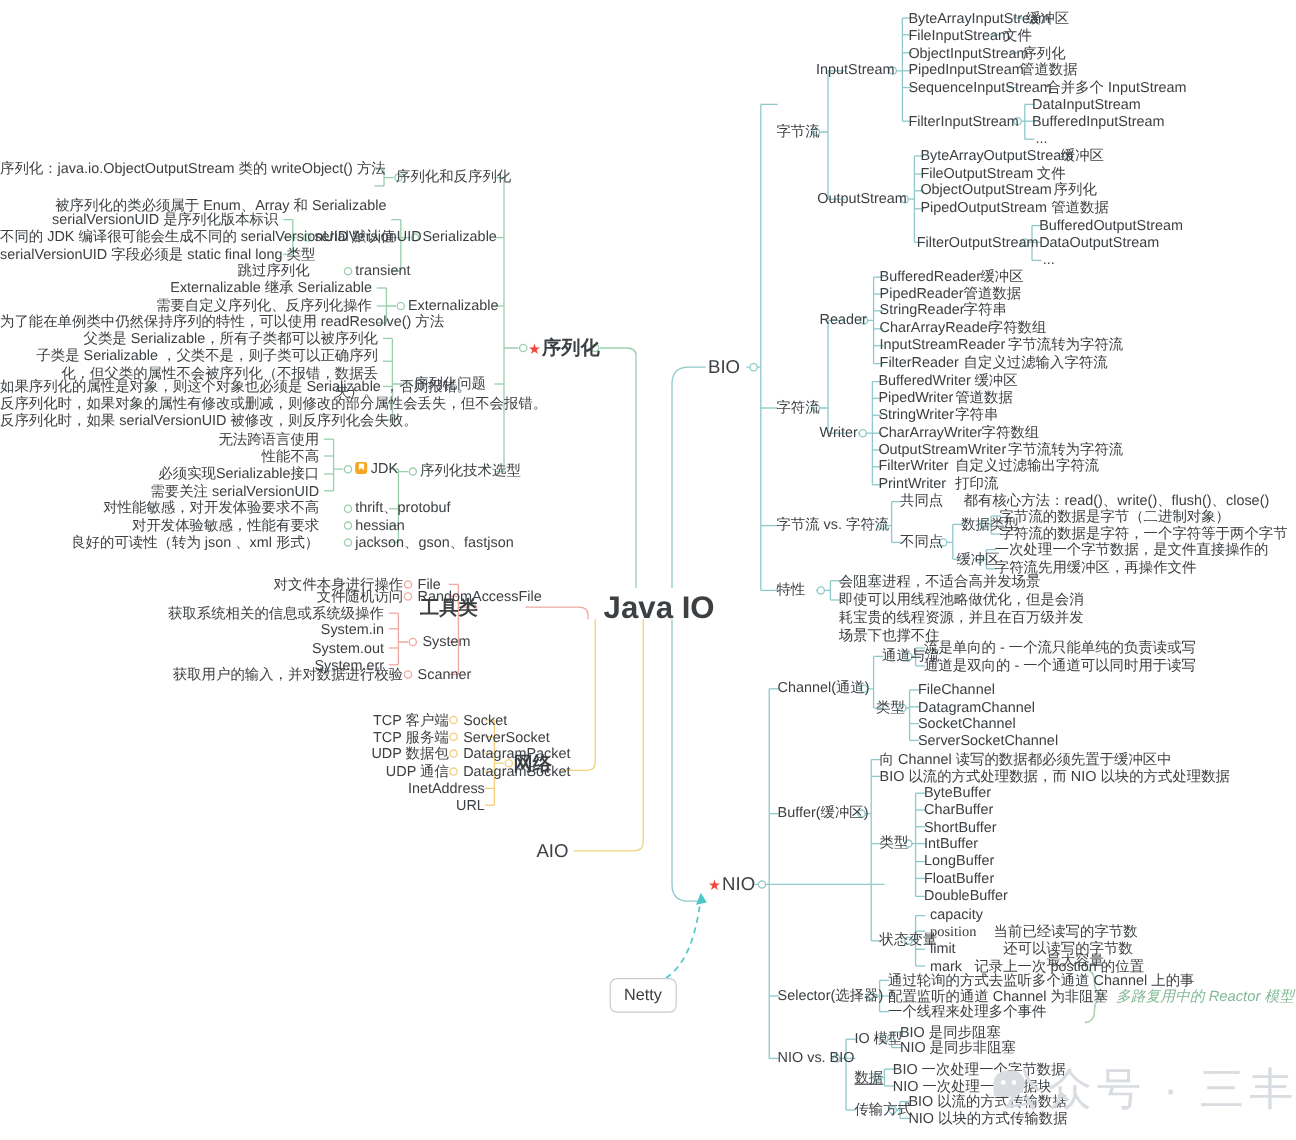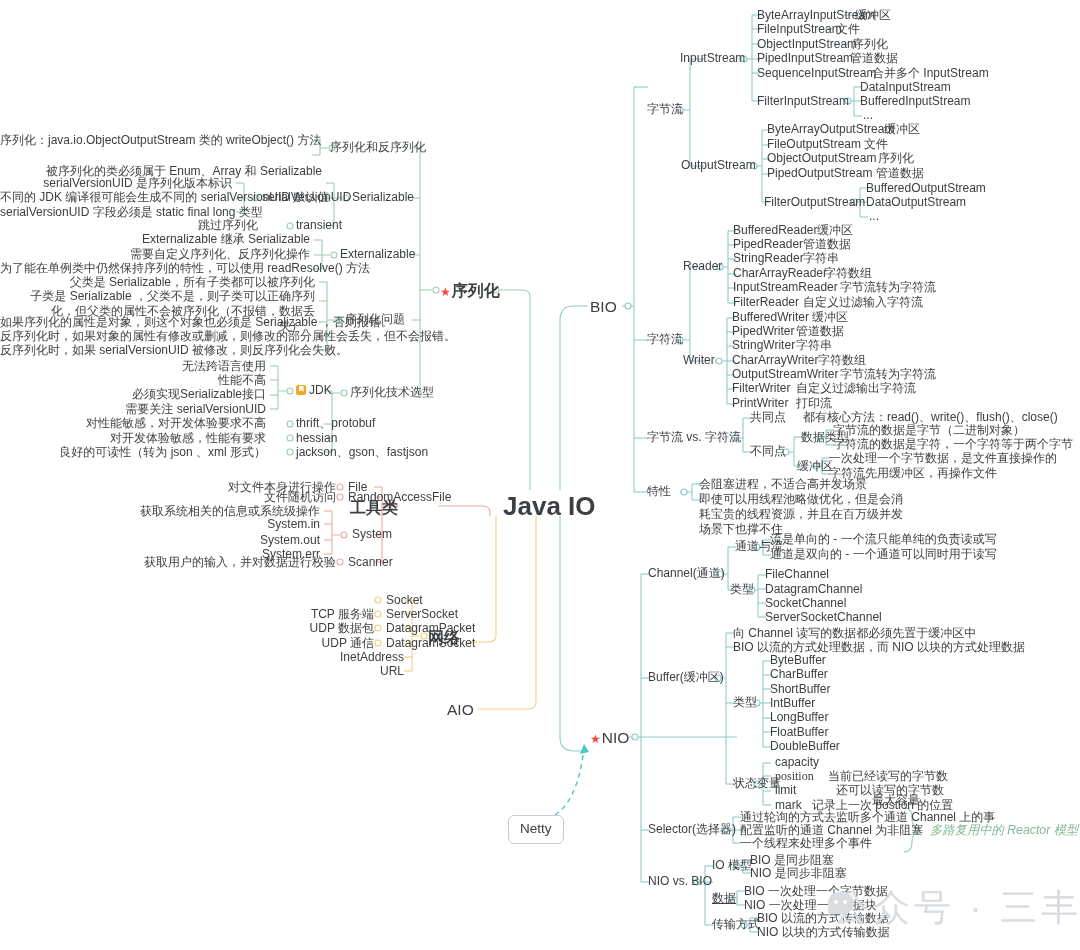--- a/index.html
+++ b/index.html
@@ -609,20 +609,21 @@
 <div class="node t12" style="left:352px;top:527px;">System</div>
 <div class="node t12 right" style="left:0px;width:320px;top:517px;">System.in</div>
 <div class="node t12 right" style="left:0px;width:320px;top:504px;">获取系统相关的信息或系统级操作</div>
 <div class="node t12 right" style="left:0px;width:320px;top:533px;">System.out</div>
 <div class="node t12 right" style="left:0px;width:320px;top:547px;">System.err</div>
 <div class="node t12" style="left:348px;top:555px;">Scanner</div>
 <div class="node t12 right" style="left:0px;width:336px;top:555px;">获取用户的输入，并对数据进行校验</div>
 
 <div class="node lvl1 big" style="left:428px;top:628px;">网络</div>
 <div class="node t12" style="left:386px;top:593px;">Socket</div>
+<div class="node t12 right" style="left:0px;width:374px;top:593px;">TCP 客户端</div>
 <div class="node t12" style="left:386px;top:607px;">ServerSocket</div>
 <div class="node t12 right" style="left:0px;width:374px;top:607px;">TCP 服务端</div>
 <div class="node t12" style="left:386px;top:621px;">DatagramPacket</div>
 <div class="node t12 right" style="left:0px;width:374px;top:621px;">UDP 数据包</div>
 <div class="node t12" style="left:386px;top:636px;">DatagramSocket</div>
 <div class="node t12 right" style="left:0px;width:374px;top:636px;">UDP 通信</div>
 <div class="node t12 right" style="left:0px;width:404px;top:650px;">InetAddress</div>
 <div class="node t12 right" style="left:0px;width:404px;top:664px;">URL</div>
 
 <div class="wm-logo" style="left:828px;top:892px;"></div>

